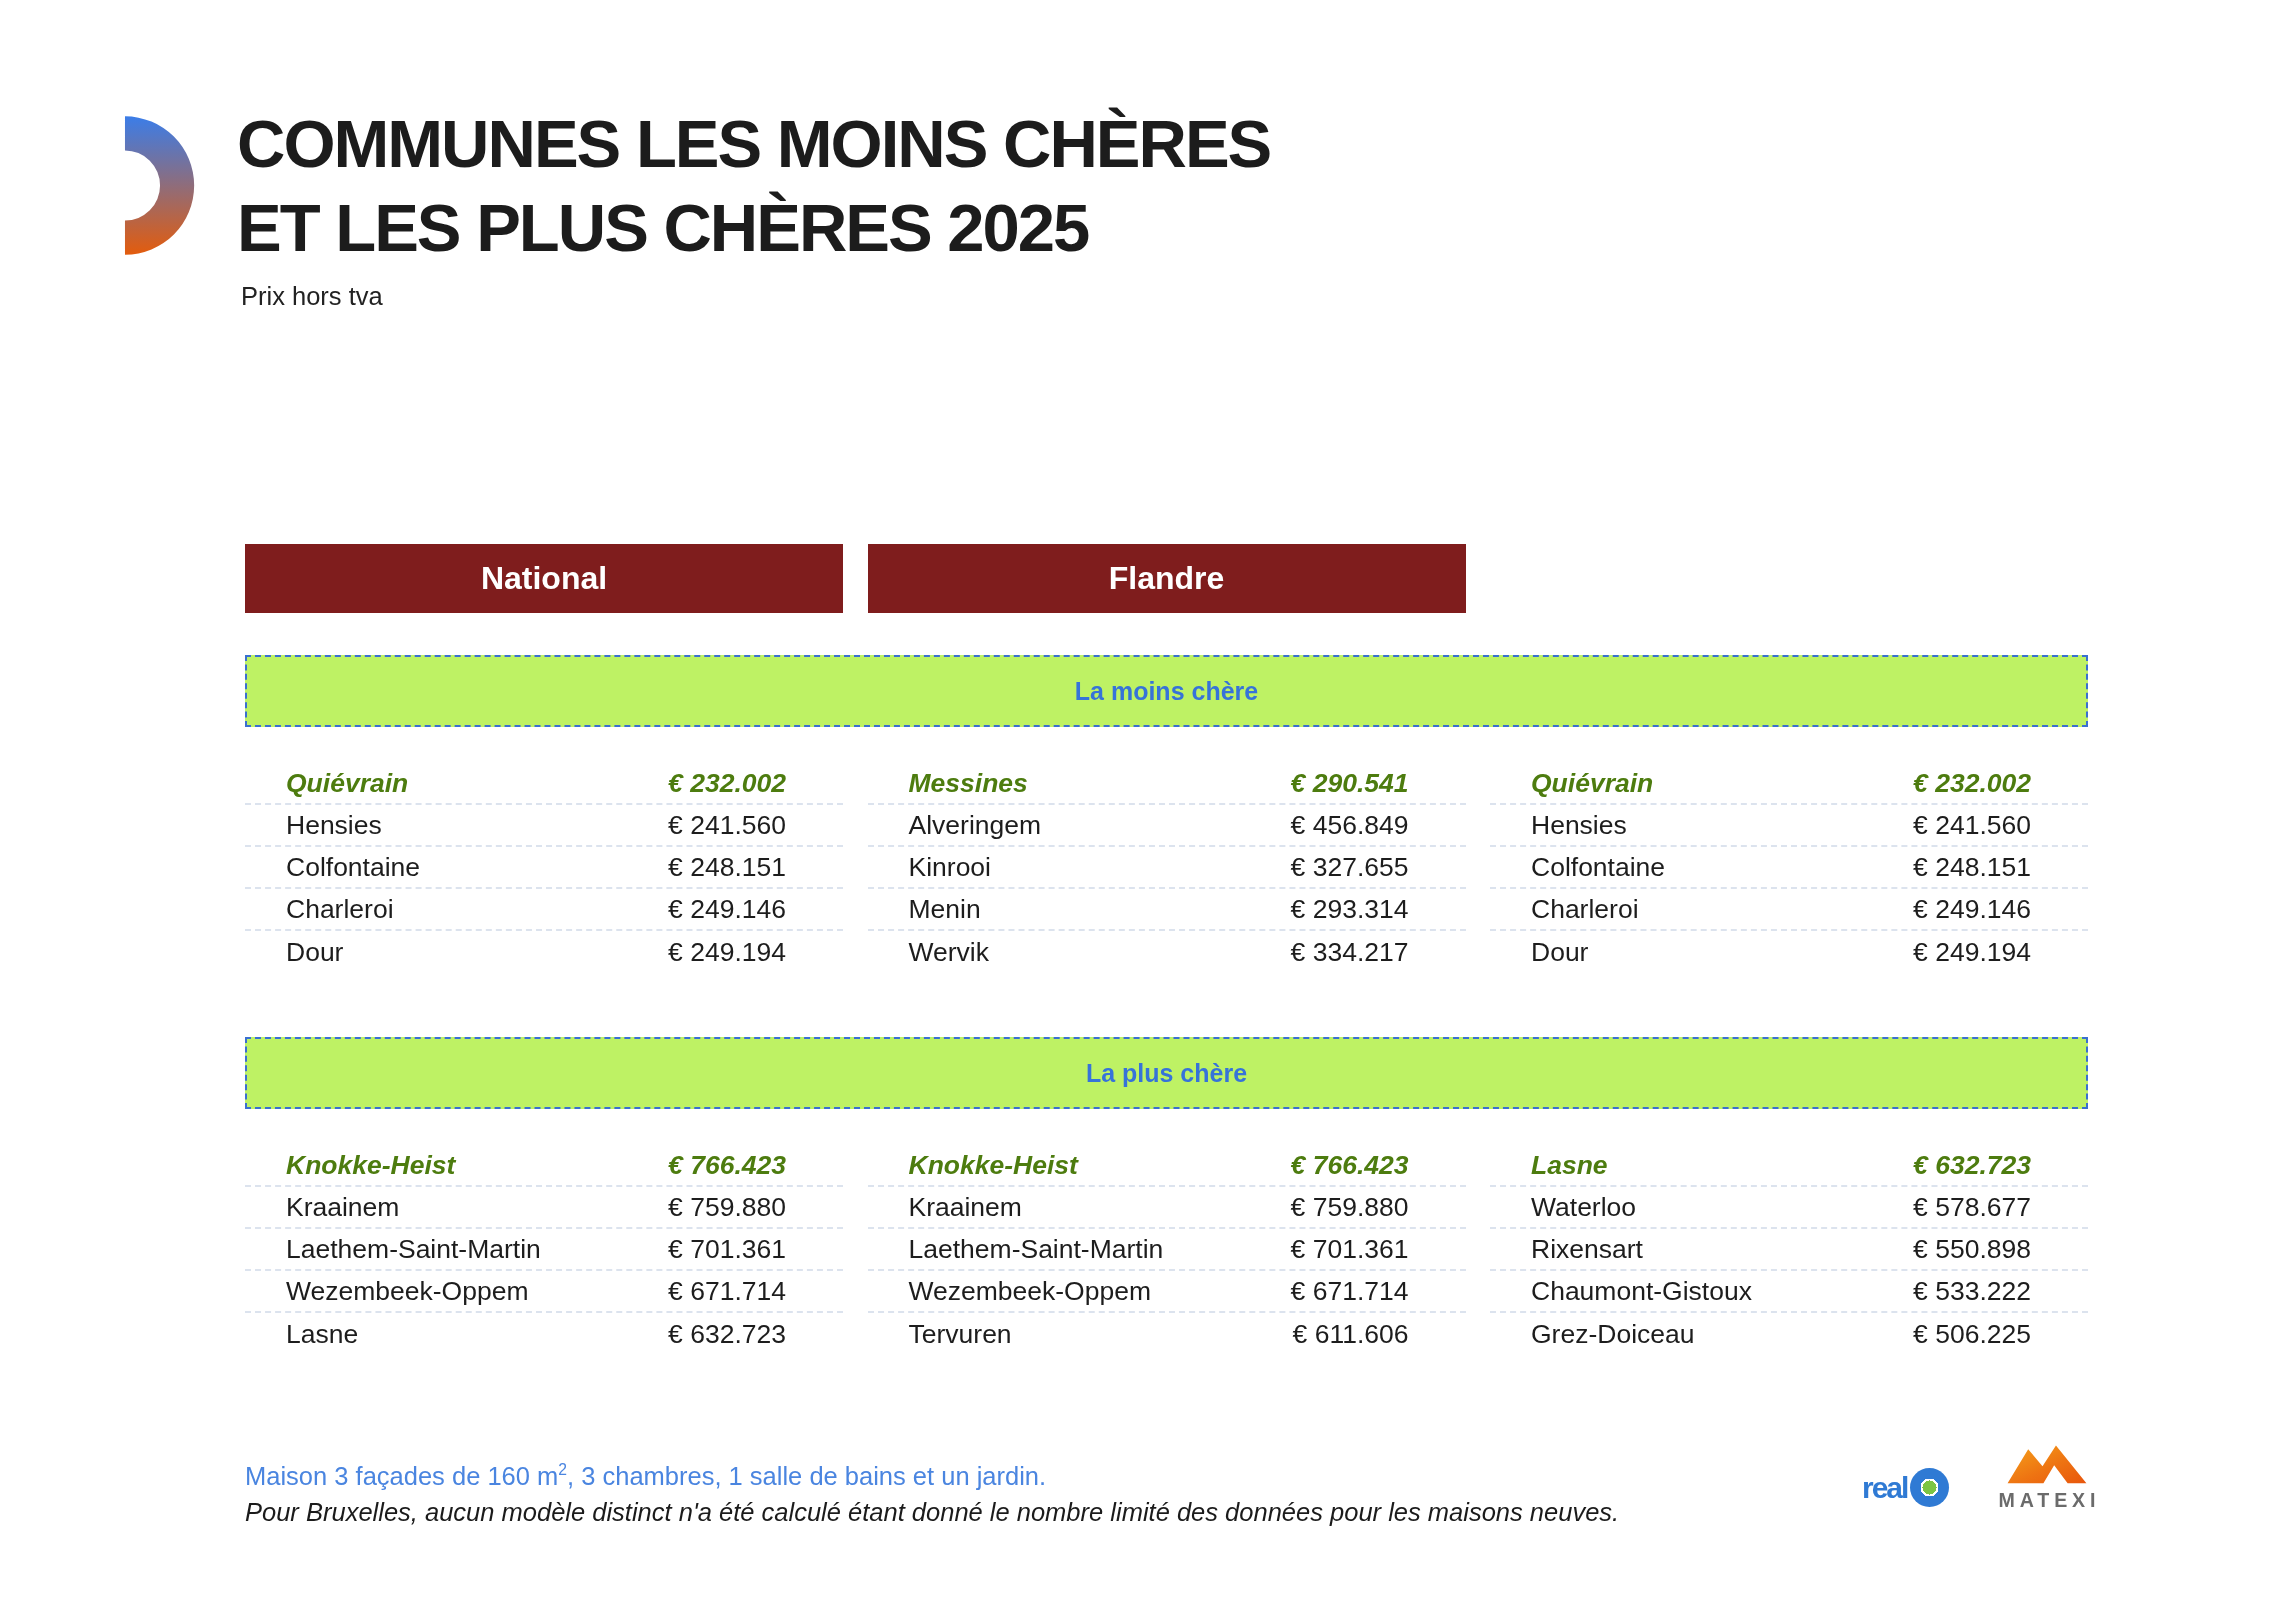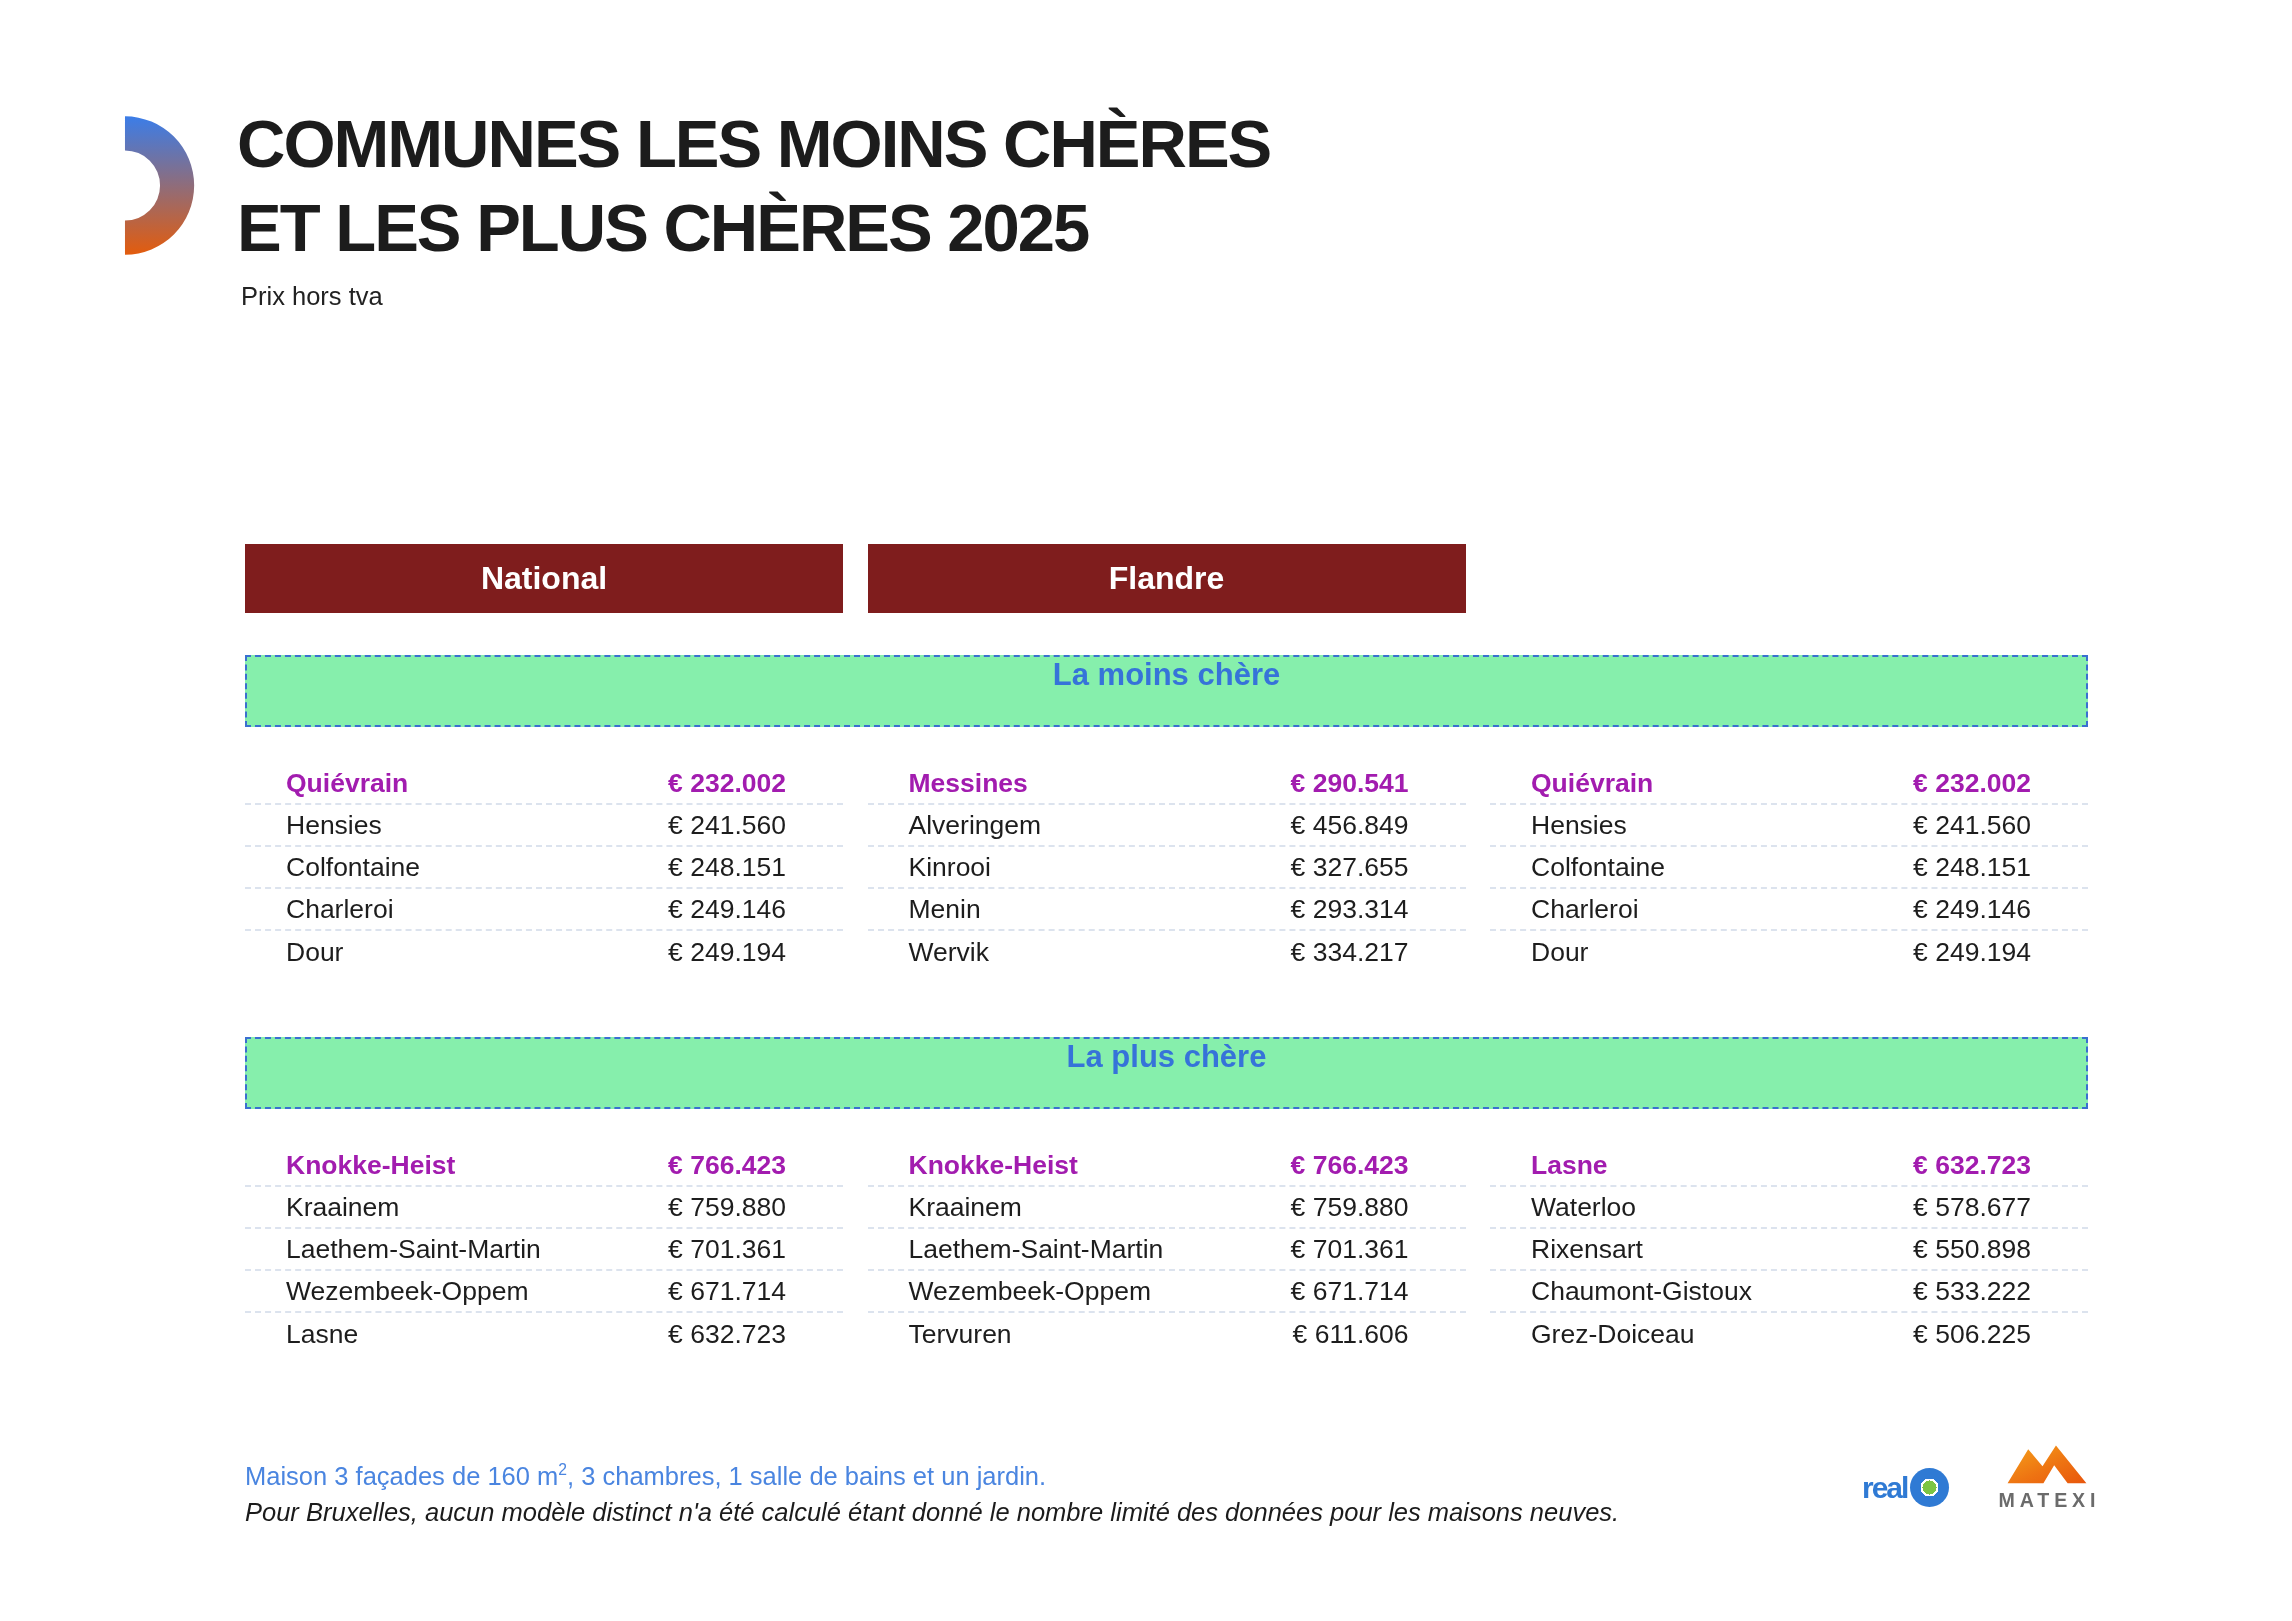--- a/index.html
+++ b/index.html
@@ -51,43 +51,43 @@
   .region-header {
     height:69px; background:#7f1d1d; color:#ffffff;
     display:flex; align-items:center; justify-content:center;
     font-size:32px; font-weight:bold;
   }
 
   
   .band {
     position:absolute; left:245px; width:1843px; height:72px;
     border:2.9px dashed #3a6fd0;
-    display:flex; justify-content:center;
-    font-size:31px; font-weight:bold; color:#3673d9;
-    background:#86efac;
+    display:flex; align-items:center; justify-content:center;
+    font-size:25px; font-weight:bold; color:#3673d9;
+    background:#bef264;
   }
   .band.cheapest { top:655px; }
   .band.expensive { top:1037px; }
 
   
   .tables {
     position:absolute; left:245px; width:1843px;
     display:grid; grid-template-columns:598px 598px 598px; column-gap:24.5px;
   }
   .tables.cheapest { top:763px; }
   .tables.expensive { top:1145px; }
   .ptable { width:598px; }
   .prow {
     height:42px; display:flex; align-items:center; justify-content:space-between;
     padding:0 57px 0 41px;
     font-size:26.5px; color:#1d1d1d;
     border-bottom:2px dashed #dce3ee;
   }
   .prow:last-child { border-bottom:none; }
-  .prow.lead { font-weight:bold; color:#a21caf; }
+  .prow.lead { font-weight:bold; color:#4d7c0f;font-style:italic; }
   .prow .price { white-space:nowrap; }
 
   
   .footnotes { position:absolute; left:245px; top:1453px; font-size:25.5px; line-height:33px; }
   .note-blue { color:#4a85e0; }
   .note-blue sup { font-size:15.7px; }
   .note-italic { color:#1b1b1b; font-style:italic; margin-top:3.9px; }
 
   
   .realo {

